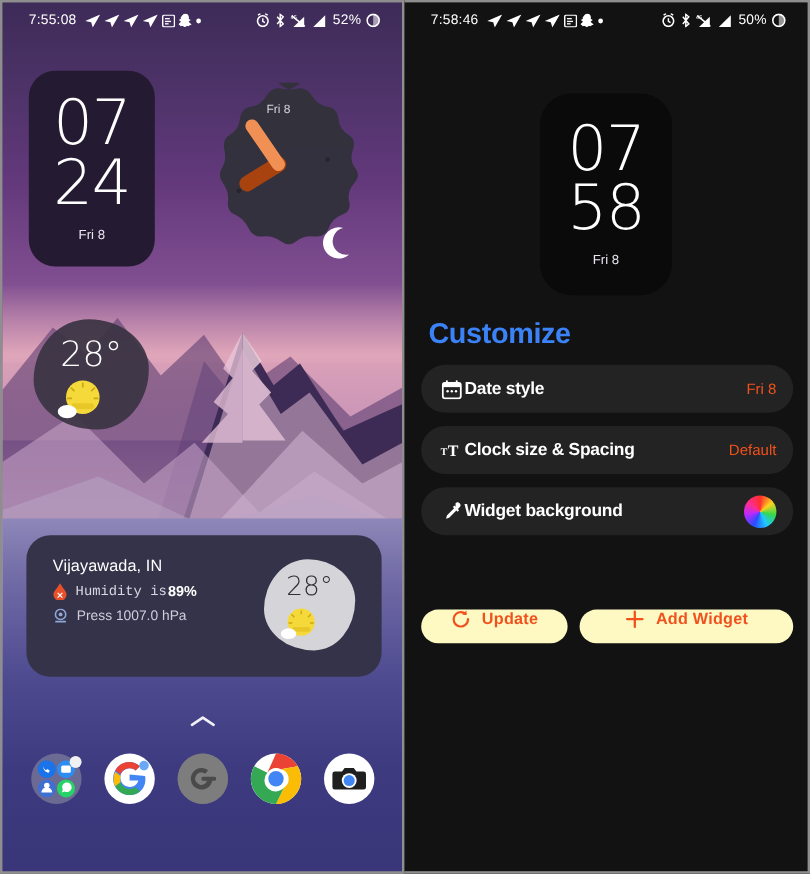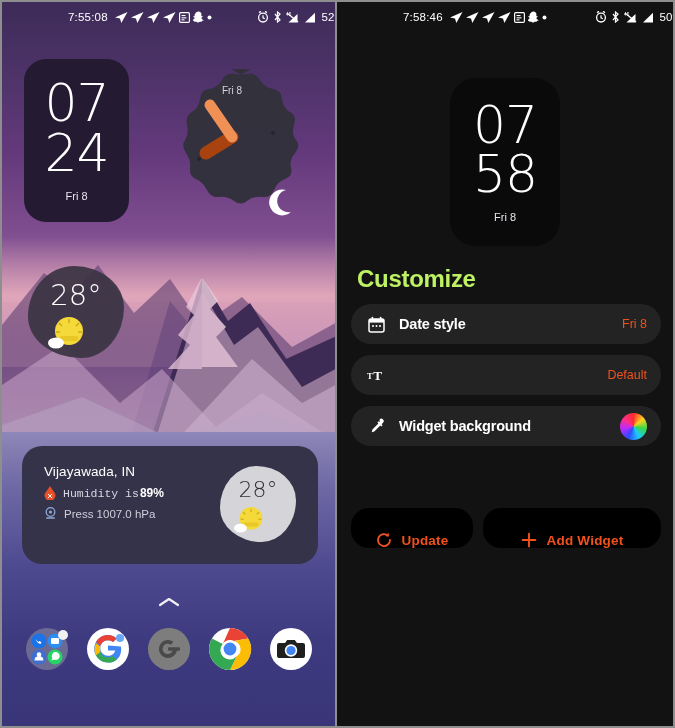--- a/index.html
+++ b/index.html
@@ -45,21 +45,21 @@
   }
   .mountains { position: absolute; left: 0; top: 215px; width: 337px; height: 250px; }
   .lowerbg {
     position: absolute; left: 0; top: 430px; width: 100%; height: 298px;
     background: linear-gradient(180deg,#8e87b8 0%, #6f69a5 18%, #4e4a90 45%, #3d3a80 70%, #393578 100%);
   }
 
   .statusbar {
     position: absolute; top: 0; left: 0; width: 100%; height: 30px;
     display: flex; align-items: center; z-index: 30;
-    color: #fff; font-size: 11.5px; letter-spacing: .2px; margin-left: 44px;
+    color: #fff; font-size: 11.5px; letter-spacing: .2px;
   }
   .sb-time { margin-left: 22px; font-size: 11.5px; }
   .sb-icons-left { display: flex; align-items: center; gap: 3px; margin-left: 7px; }
   .sb-right { margin-left: auto; margin-right: 18px; display: flex; align-items: center; gap: 4px; }
   .sb-batt { font-size: 11.5px; margin-left: 1px; }
 
   
   .clock-widget {
     position: absolute; left: 22px; top: 57px;
     width: 105px; height: 163px;
@@ -130,45 +130,45 @@
     background: #121212; overflow: hidden;
   }
   .clock-widget-dark {
     position: absolute; left: 50%; transform: translateX(-50%); top: 76px;
     width: 110px; height: 168px;
     background: #0a0a0a; border-radius: 26px;
     display: flex; flex-direction: column; align-items: center; justify-content: center;
   }
   .customize-title {
     position: absolute; left: 20px; top: 263px;
-    color: #bef264; font-size: 24px; font-weight: bold; letter-spacing: -.3px;
+    color: #3b82f6; font-size: 24px; font-weight: bold; letter-spacing: -.3px;
   }
   .rows { position: absolute; left: 14px; top: 302px; width: 310px; }
   .row {
     display: flex; align-items: center;
     height: 40px; background: #232323; border-radius: 20px;
     margin-bottom: 11px; padding: 0 14px 0 16px;
   }
   .row-icon { width: 18px; height: 18px; display: flex; align-items: center; justify-content: center; flex: 0 0 18px; }
-  .row-label { color: #fff; font-size: 14.5px; font-weight: bold; margin-left: 14px; letter-spacing: -.2px; }
+  .row-label { color: #fff; font-size: 14.5px; font-weight: bold; margin-left: 2px; letter-spacing: -.2px; }
   .row-value { margin-left: auto; color: #f0511d; font-size: 12.5px; }
   .chips { margin-left: auto; display: flex; gap: 5px; }
   .chip {
     width: 26px; height: 26px; border-radius: 50%; background: #fff;
     display: flex; align-items: center; justify-content: center;
     color: #2a2a2a; font-size: 6.5px; font-weight: bold;
   }
   .colorwheel {
     margin-left: auto; width: 27px; height: 27px; border-radius: 50%;
     background: conic-gradient(#ff2d2d, #ffd21e, #35d94b, #1ec8ff, #2a4bff, #b92aff, #ff2d8d, #ff2d2d);
   }
   .btnrow { position: absolute; left: 14px; top: 506px; width: 310px; display: flex; gap: 10px; }
   .btn {
-    height: 40px; border-radius: 18px; background: #000000;
-    display: flex; align-items: flex-end; justify-content: center; gap: 10px;
+    height: 28px; border-radius: 18px; background: #fef9c3;
+    display: flex; align-items: flex-start; justify-content: center; gap: 10px;
     color: #f0511d; font-size: 13.5px; font-weight: bold; letter-spacing: .2px;
   }
   .btn-update { width: 122px; }
   .btn-add { flex: 1; }
 </style>
 </head>
 <body>
 
 <div class="screens">
 
@@ -457,20 +457,21 @@
         <span class="row-value">Fri 8</span>
       </div>
 
       <div class="row">
         <span class="row-icon">
           <svg width="19" height="17" viewBox="0 0 19 17">
               <text x="0" y="12" font-size="9" font-weight="bold" fill="#fff" font-family="Liberation Serif, serif">T</text>
               <text x="6.5" y="13.5" font-size="14" font-weight="bold" fill="#fff" font-family="Liberation Serif, serif">T</text>
             </svg>
         </span>
+        <span class="row-label">Clock size &amp; Spacing</span>
         <span class="row-value">Default</span>
       </div>
 
 
       <div class="row">
         <span class="row-icon">
           <svg width="17" height="17" viewBox="0 0 17 17">
               <path d="M11.6 1.4 a2.4 2.4 0 0 1 3.4 3.4 l-1.4 1.4 1 1 -1.3 1.3 -1-1 -6 6 -2.6.7 .7-2.6 6-6 -1-1 1.3-1.3 1 1 Z" fill="#fff"></path>
             </svg>
         </span>

